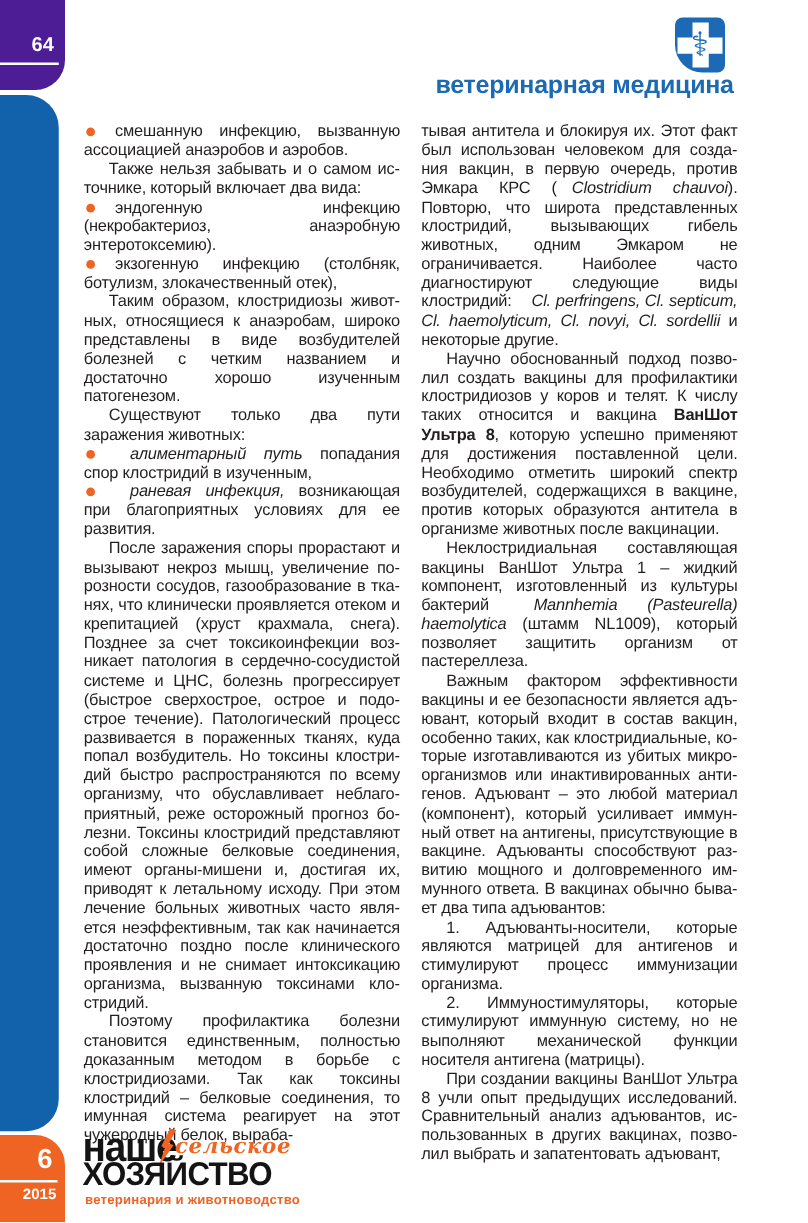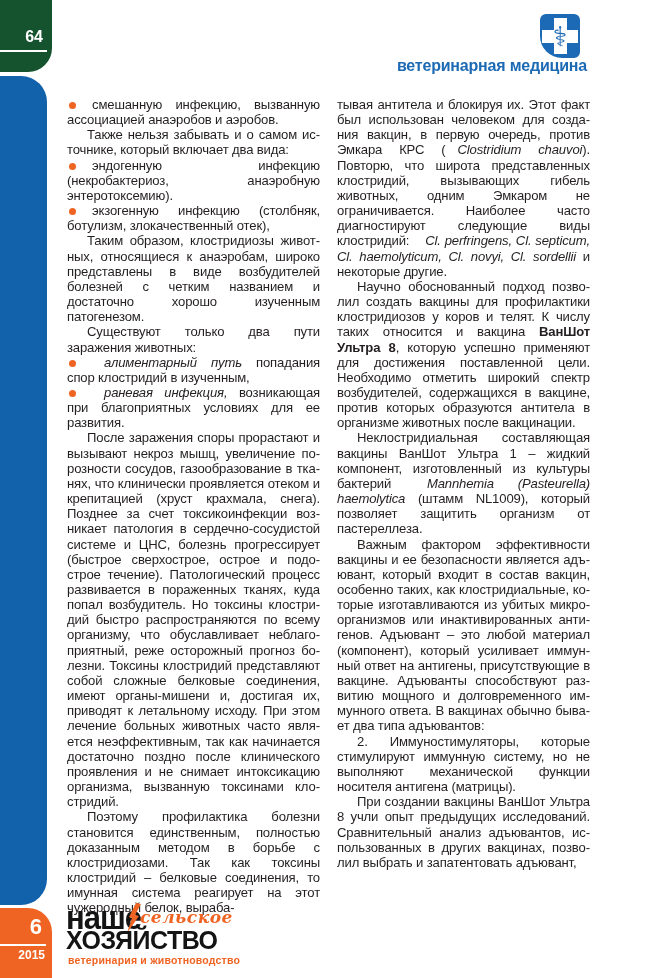--- a/index.html
+++ b/index.html
@@ -1,41 +1,41 @@
 <!DOCTYPE html>
 <html lang="ru"><head>
 <meta charset="utf-8">
 <style>
   html,body{margin:0;padding:0;background:#fff;}
   .page{position:relative;width:646px;height:978px;background:#ffffff;overflow:hidden;
         font-family:"Liberation Sans","DejaVu Sans",sans-serif;}
 
   
-  .tab-top{position:absolute;left:0;top:0;width:52px;height:72px;background:#14532d;
+  .tab-top{position:absolute;left:0;top:0;width:52px;height:72px;background:#4c1d95;
            border-bottom-right-radius:24px;}
   .tab-top .num{position:absolute;right:9px;top:28px;color:#fff;font-weight:bold;font-size:16px;}
   .tab-top .uline{position:absolute;left:0;top:50px;width:47px;height:2px;background:#fff;}
   .rail{position:absolute;left:0;top:76px;width:47px;height:829px;background:#1161ab;
         border-top-right-radius:26px;border-bottom-right-radius:26px;}
   .tab-bot{position:absolute;left:0;top:908px;width:52px;height:70px;background:#ef6423;
            border-top-right-radius:24px;}
   .tab-bot .num{position:absolute;right:10px;top:6px;color:#fff;font-weight:bold;font-size:22px;}
   .tab-bot .uline{position:absolute;left:0;top:36px;width:46px;height:2px;background:#fff;}
   .tab-bot .year{position:absolute;right:7px;top:40px;color:#fff;font-weight:bold;font-size:12px;}
 
   
   .vetlogo{position:absolute;left:540px;top:14px;width:40px;height:44px;background:#1c69b5;
            border-radius:6px 6px 6px 22px;}
   .vetlogo .cv{position:absolute;left:13.5px;top:4px;width:13px;height:36px;background:#fff;}
   .vetlogo .ch{position:absolute;left:2px;top:15.5px;width:36px;height:13px;background:#fff;}
   .vetlogo .snake{position:absolute;left:0;top:4px;width:40px;height:36px;display:flex;
                   align-items:center;justify-content:center;color:#1c69b5;
                   font-family:"DejaVu Sans",sans-serif;font-size:27px;line-height:1;}
   .section-title{position:absolute;right:59px;top:57px;color:#1d6ab4;font-weight:bold;
-                 font-size:16px;letter-spacing:-0.2px;}
+                 font-size:20px;letter-spacing:-0.2px;}
 
   
   .col{position:absolute;top:97px;width:253px;text-align:justify;color:#231f20;
        font-size:13.1px;line-height:15.15px;letter-spacing:-0.15px;
        hyphens:auto;-webkit-hyphens:auto;}
   .col-left{left:67px;}
   .col-right{left:337px;}
   .col p{margin:0;}
   .col p.indent{text-indent:20px;}
   .dot{display:inline-block;width:7px;height:7px;border-radius:50%;background:#ef6423;
@@ -89,20 +89,21 @@
       <p class="bullet"><span class="dot"></span><span class="i">алиментарный путь</span><span> попадания спор клостридий в изученным,</span></p>
       <p class="bullet"><span class="dot"></span><span class="i">раневая инфекция,</span><span> возникающая при благоприятных условиях для ее развития.</span></p>
       <p class="indent"><span>После заражения споры прорастают и вызывают некроз мышц, увеличение по­розности сосудов, газообразование в тка­нях, что клинически проявляется отеком и крепитацией (хруст крахмала, снега). Позднее за счет токсикоинфекции воз­никает патология в сердечно-сосудистой системе и ЦНС, болезнь прогрессиру­ет (быстрое сверхострое, острое и подо­строе течение). Патологический процесс развивается в пораженных тканях, куда попал возбудитель. Но токсины клостри­дий быстро распространяются по всему организму, что обуславливает неблаго­приятный, реже осторожный прогноз бо­лезни. Токсины клостридий представля­ют собой сложные белковые соединения, имеют органы-мишени и, достигая их, приводят к летальному исходу. При этом лечение больных животных часто явля­ется неэффективным, так как начинается достаточно поздно после клинического проявления и не снимает интоксикацию организма, вызванную токсинами кло­стридий.</span></p>
       <p class="indent"><span>Поэтому профилактика болезни стано­вится единственным, полностью доказан­ным методом в борьбе с клостридиозами. Так как токсины клостридий – белковые соединения, то имунная система реаги­рует на этот чужеродный белок, выраба-</span></p>
     </div>
   <div class="col col-right">
       <p class="plain"><span>тывая антитела и блокируя их. Этот факт был использован человеком для созда­ния вакцин, в первую очередь, против Эмкара КРС (</span><span class="i">Clostridium chauvoi</span><span>). Повторю, что широта представленных клостридий, вызывающих гибель животных, одним Эмкаром не ограничивается. Наиболее часто диагностируют следующие виды клостридий: </span><span class="i">Cl. perfringens, Cl. septicum, Cl. haemolyticum, Cl. novyi, Cl. sordellii</span><span> и неко­торые другие.</span></p>
       <p class="indent"><span>Научно обоснованный подход позво­лил создать вакцины для профилакти­ки клостридиозов у коров и телят. К чис­лу таких относится и вакцина </span><span class="b">ВанШот Ультра 8</span><span>, которую успешно применяют для достижения поставленной цели. Необ­ходимо отметить широкий спектр возбу­дителей, содержащихся в вакцине, против которых образуются антитела в организме животных после вакцинации.</span></p>
       <p class="indent"><span>Неклостридиальная составляющая вак­цины ВанШот Ультра 1 – жидкий компо­нент, изготовленный из культуры бакте­рий </span><span class="i">Mannhemia (Pasteurella) haemolytica</span><span> (штамм NL1009), который позволяет защи­тить организм от пастереллеза.</span></p>
       <p class="indent"><span>Важным фактором эффективности вак­цины и ее безопасности является адъ­ювант, который входит в состав вакцин, особенно таких, как клостридиальные, ко­торые изготавливаются из убитых микро­организмов или инактивированных анти­генов. Адъювант – это любой материал (компонент), который усиливает иммун­ный ответ на антигены, присутствующие в вакцине. Адъюванты способствуют раз­витию мощного и долговременного им­мунного ответа. В вакцинах обычно быва­ет два типа адъювантов:</span></p>
+      <p class="indent"><span>1. Адъюванты-носители, которые явля­ются матрицей для антигенов и стимули­руют процесс иммунизации организма.</span></p>
       <p class="indent"><span>2. Иммуностимуляторы, которые стиму­лируют иммунную систему, но не выпол­няют механической функции носителя ан­тигена (матрицы).</span></p>
       <p class="indent"><span>При создании вакцины ВанШот Ультра 8 учли опыт предыдущих исследований. Сравнительный анализ адъювантов, ис­пользованных в других вакцинах, позво­лил выбрать и запатентовать адъювант,</span></p>
     </div>
 
   <div class="maglogo">
     <span class="w1">наше</span>
     <svg class="bolt" width="14" height="30" viewBox="0 0 14 30">
       <polygon points="9,0 14,1 8,12 12,13 0,30 5,15 2,14" fill="#ef6423"></polygon>
     </svg>
     <span class="accent">сельское</span>

